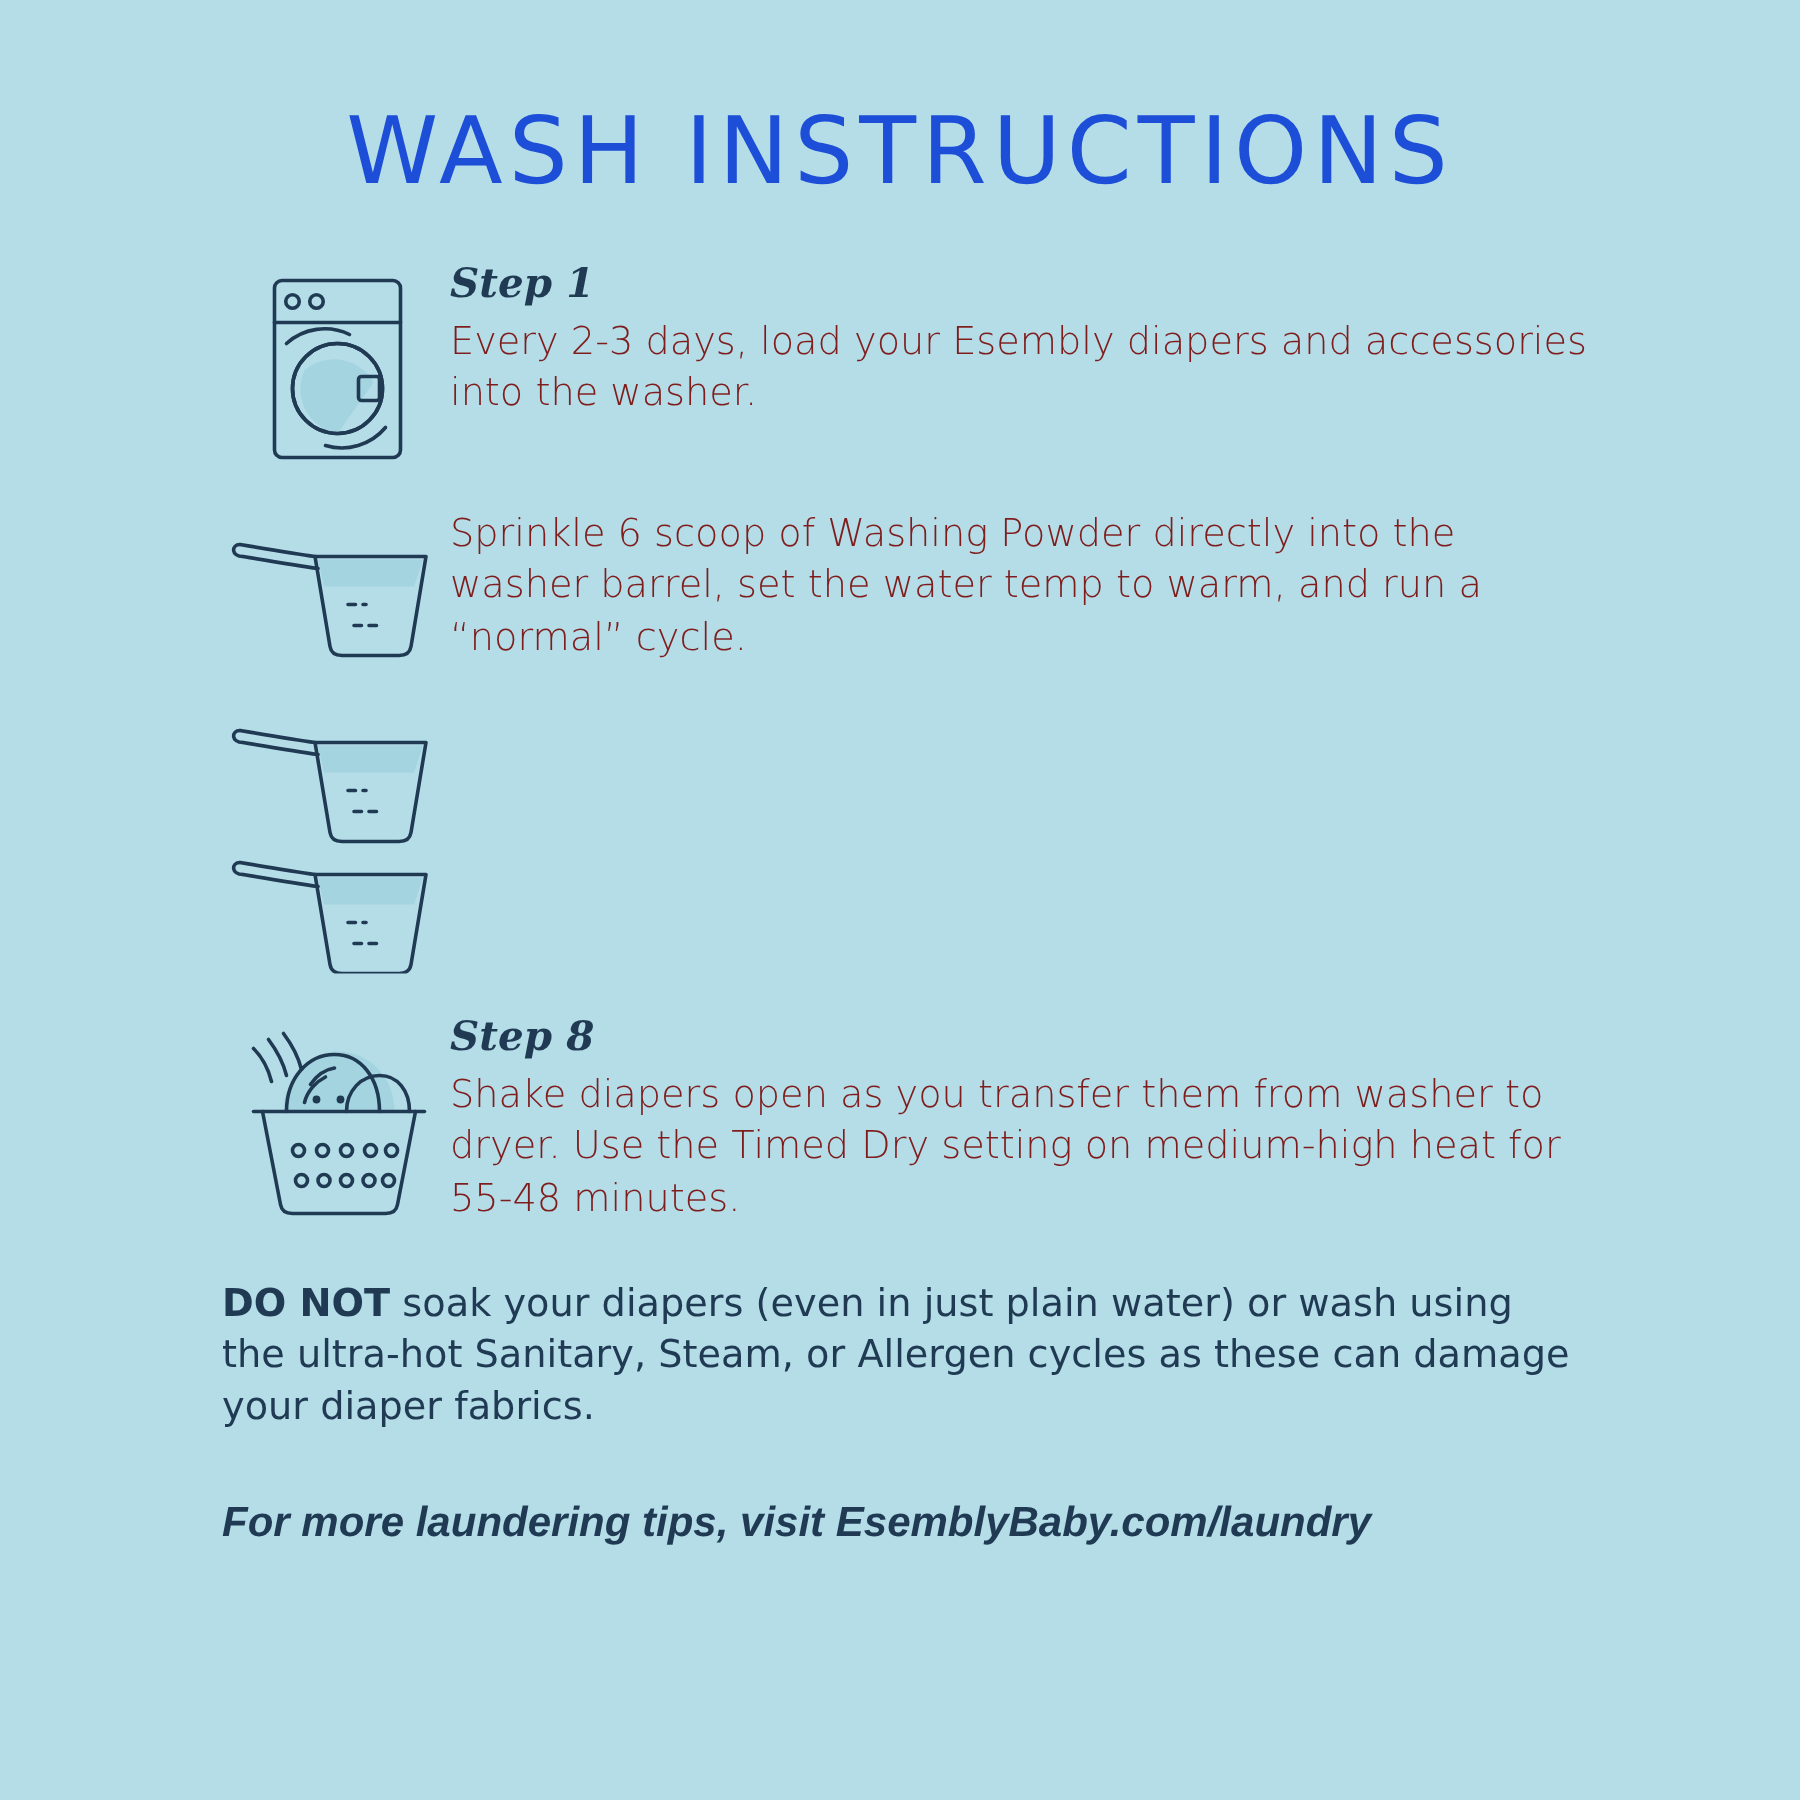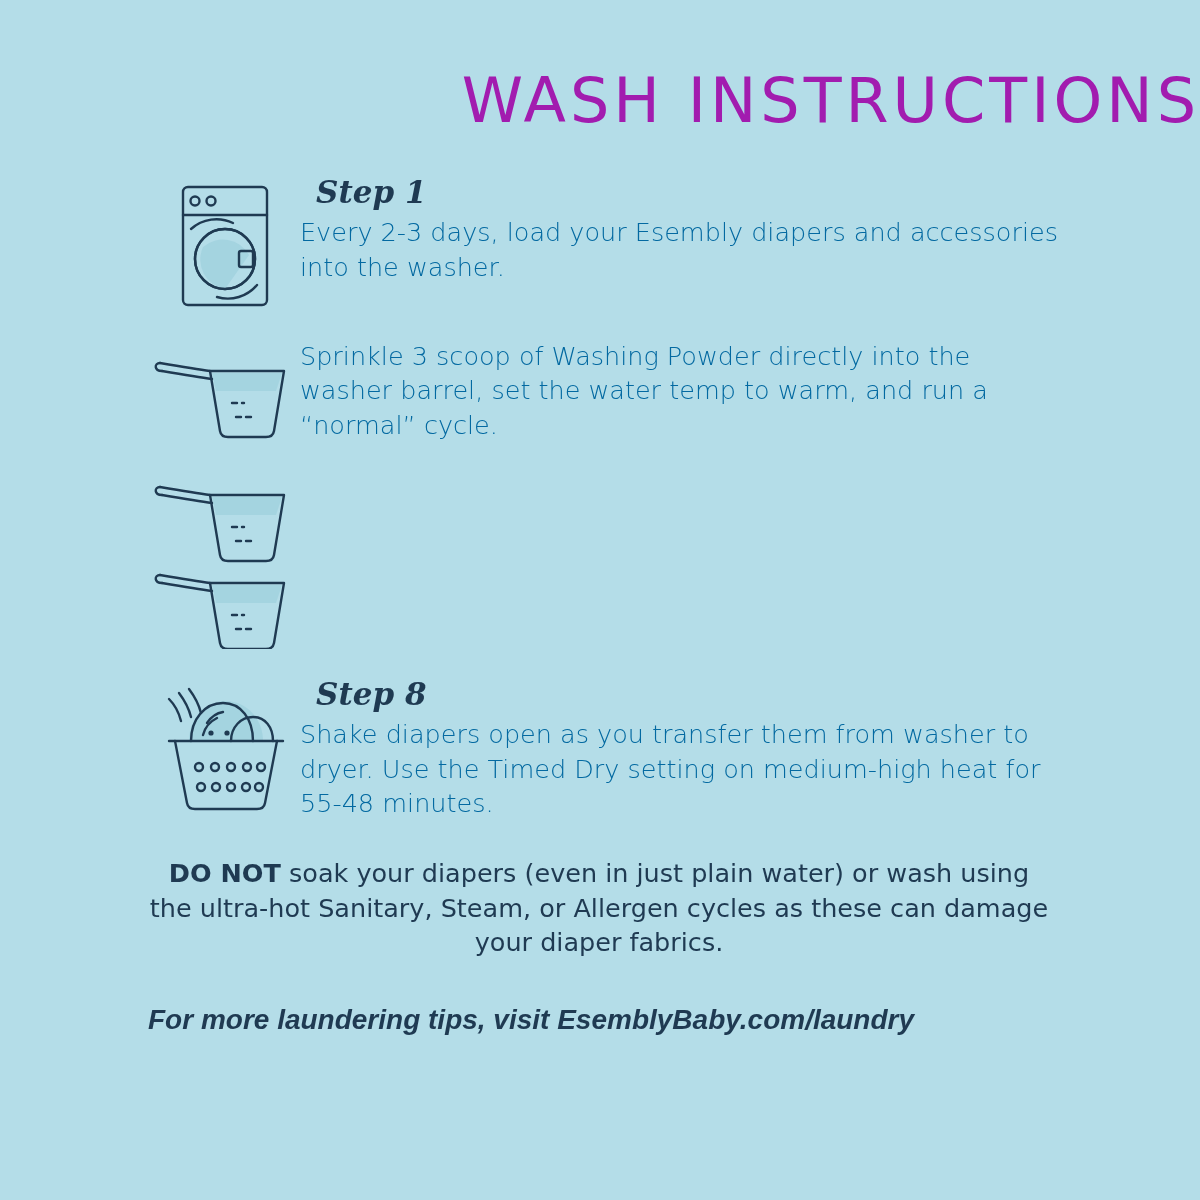--- a/index.html
+++ b/index.html
@@ -13,22 +13,22 @@
     font-family: "Liberation Sans", sans-serif;
     overflow: hidden;
   }
   .page {
     position: relative;
     width: 1200px;
     height: 1200px;
     box-sizing: border-box;
   }
   .title {
-    text-align: right;
-    color: #a21caf;
+    text-align: center;
+    color: #1d4ed8;
     font-size: 62px;
     letter-spacing: 4px;
     font-weight: 400;
     margin: 0;
     padding-top: 64px;
     font-family: "DejaVu Sans", sans-serif;
   }
   .steps {
     margin: 38px 0 0 0;
     padding: 0;
@@ -50,43 +50,42 @@
   }
   .step-body {
     flex: 1 1 auto;
     padding-right: 140px;
   }
   .step-label {
     font-family: "DejaVu Serif", serif;
     font-style: italic;
     font-weight: bold;
     color: #1f3a52;
-    font-size: 31px;
+    font-size: 27px;
     line-height: 1.1;
-    margin: 0 0 6px 16px;
+    margin: 0 0 6px 0;
   }
   .step-text {
-    color: #0369a1;
+    color: #7f1d1d;
     font-size: 25.5px;
     line-height: 1.35;
     margin: 0;
     font-family: "DejaVu Sans", sans-serif;
     font-weight: 300;
   }
   .footer {
     padding: 0 150px 0 148px;
     margin-top: 36px;
   }
   .donot {
     color: #1f3a52;
     font-size: 25.5px;
     line-height: 1.35;
     margin: 0;
     font-family: "DejaVu Sans", sans-serif;
-    text-align: center;
   }
   .donot b {
     font-weight: 700;
   }
   .tips {
     font-family: Liberation Sans, sans-serif;
     font-style: italic;
     font-weight: bold;
     color: #1f3a52;
     font-size: 28px;
@@ -133,21 +132,21 @@
           <path class="fl" d="M62 28 H132 L126 46 H66 Z"></path>
           <path class="ln" d="M60 26 H134 L124 86 Q123 92 116 92 H78 Q71 92 70 86 Z"></path>
           <path class="ln" d="M60 26 C46 24 22 20 10 18"></path>
           <path class="ln" d="M62 34 C48 32 24 28 12 26"></path>
           <path class="ln" d="M10 18 C4 18 4 26 12 26"></path>
           <line class="ln" x1="82" y1="58" x2="94" y2="58" stroke-dasharray="5 5"></line>
           <line class="ln" x1="86" y1="72" x2="106" y2="72" stroke-dasharray="5 5"></line>
         </svg>
       </div>
       <div class="step-body">
-        <p class="step-text">Sprinkle 3 scoop of Washing Powder directly into the washer barrel, set the water temp to warm, and run a “normal” cycle.</p>
+        <p class="step-text">Sprinkle 6 scoop of Washing Powder directly into the washer barrel, set the water temp to warm, and run a “normal” cycle.</p>
       </div>
     </li>
 
     <li class="step">
       <div class="step-icon">
         <svg width="150" height="170" viewBox="0 0 150 170">
           <g>
             <path class="fl" d="M62 18 H132 L126 36 H66 Z"></path>
             <path class="ln" d="M60 16 H134 L124 76 Q123 82 116 82 H78 Q71 82 70 76 Z"></path>
             <path class="ln" d="M60 16 C46 14 22 10 10 8"></path>

